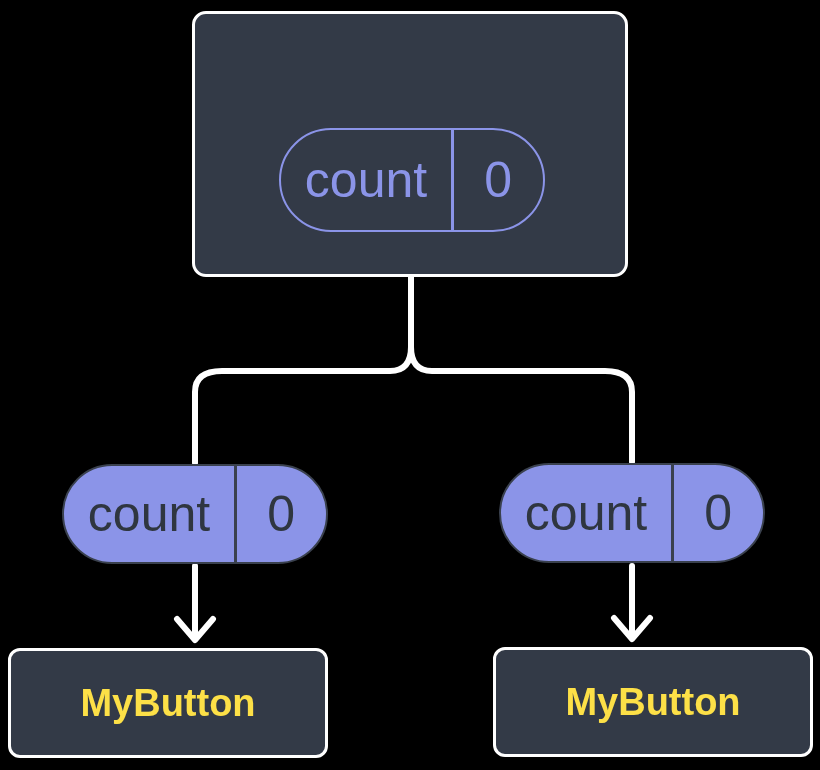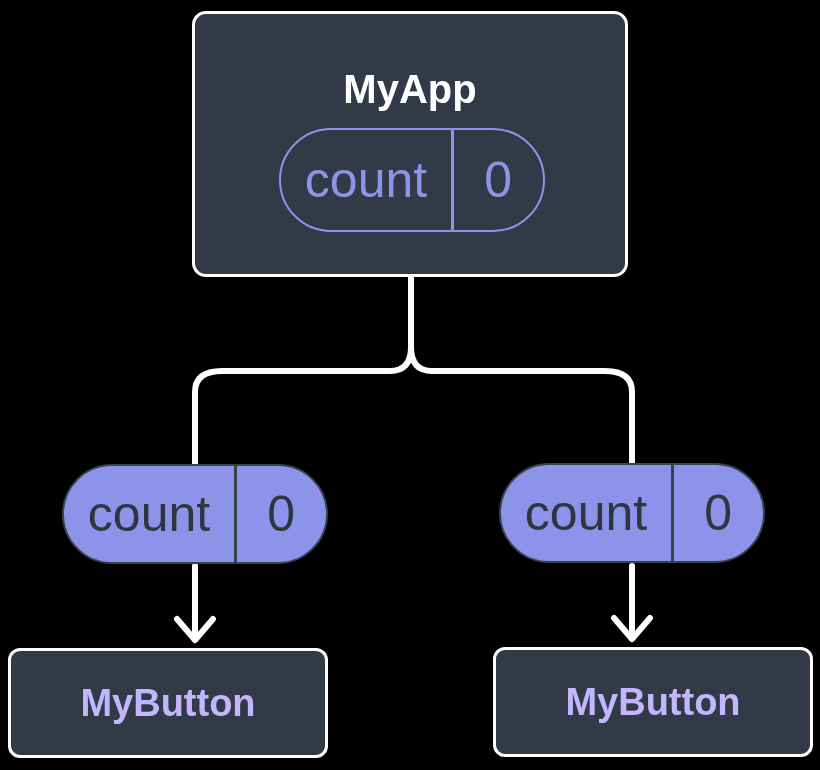--- a/index.html
+++ b/index.html
@@ -79,21 +79,21 @@
     display: flex;
     align-items: center;
     justify-content: center;
   }
   .card-leaf {
     width: 320px; height: 110px;
     border-radius: 12px;
     display: flex;
     align-items: center;
     justify-content: center;
-    color: #c4b5fd;
+    color: #fde047;
     font-size: 38px;
     font-weight: 600;
   }
   .card-leaf-left  { left: 8px;   top: 648px; }
   .card-leaf-right { left: 493px; top: 647px; }
 </style>
 </head>
 <body>
 
 <div class="stage">
@@ -101,21 +101,20 @@
   <svg class="connectors" width="820" height="770" viewBox="0 0 820 770" aria-hidden="true">
     <path d="M411 277 L411 347 Q411 371 390 371 L222 371 Q195 371 195 392 L195 463"></path>
     <path d="M411 347 Q411 371 432 371 L605 371 Q632 371 632 392 L632 462"></path>
     <path d="M195 566 L195 636"></path>
     <path d="M177 619 L195 640 L213 619"></path>
     <path d="M632 566 L632 635"></path>
     <path d="M614 618 L632 639 L650 618"></path>
   </svg>
 
   <div class="card card-root">
-    <div class="card-title">MyApp</div>
     <div class="pill pill-outline">
       <div class="pill-cell-name">count</div>
       <div class="pill-divider"></div>
       <div class="pill-cell-value">0</div>
     </div>
   </div>
 
   <div class="pill pill-solid pill-solid-left">
     <div class="pill-cell-name">count</div>
     <div class="pill-divider"></div>

